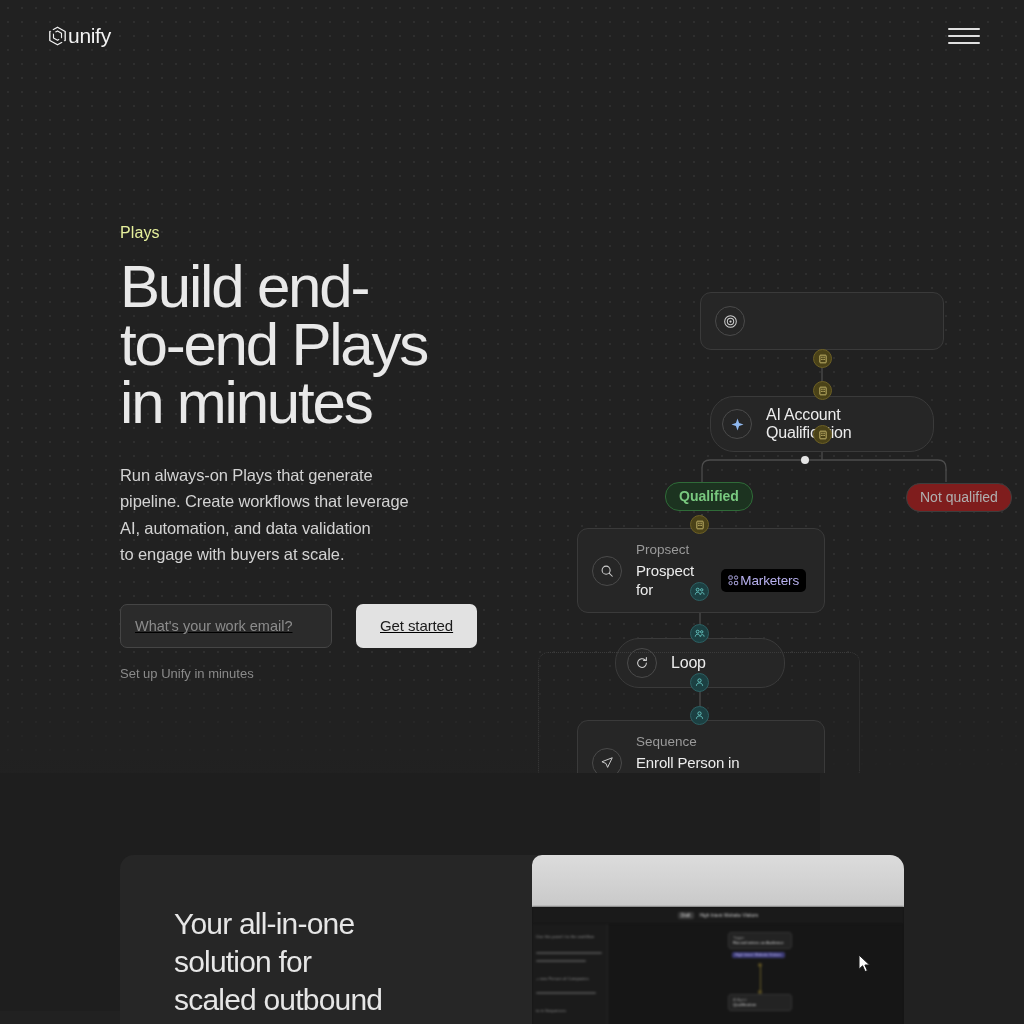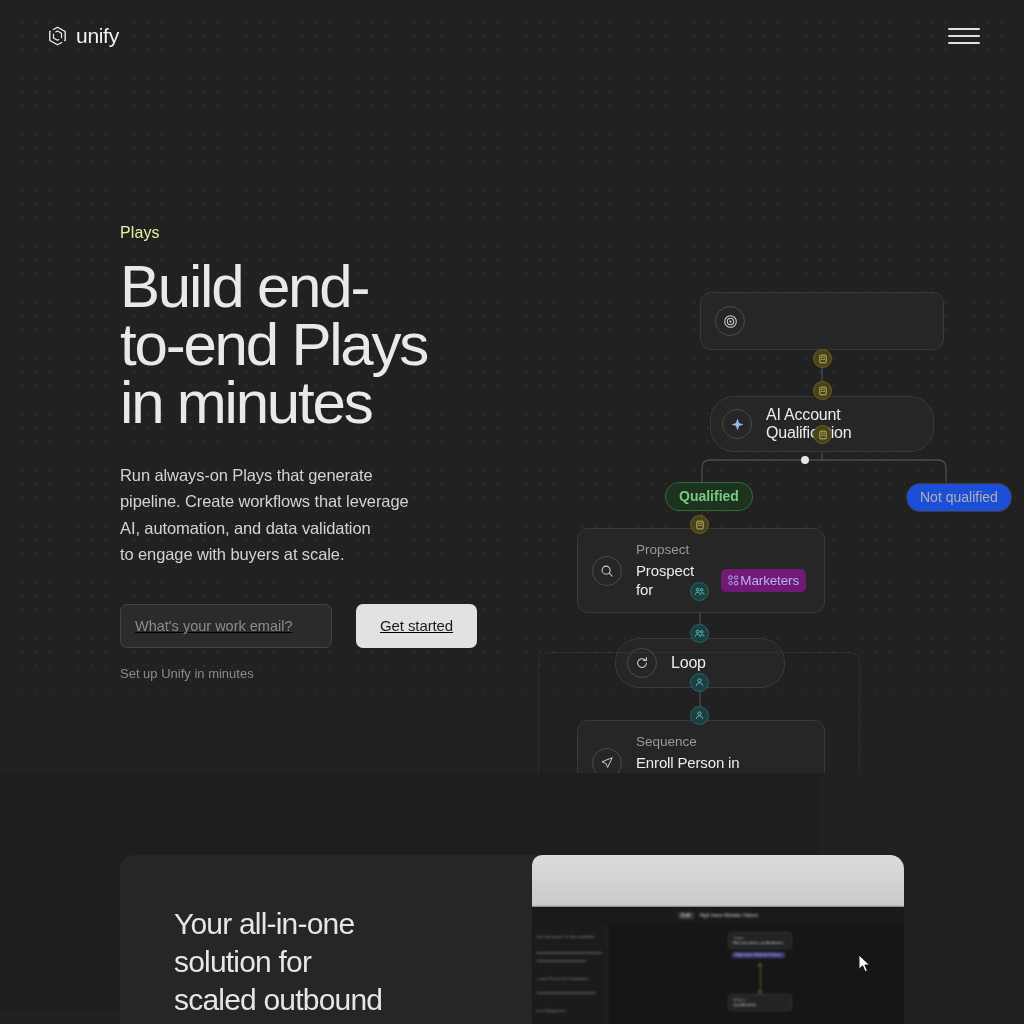--- a/index.html
+++ b/index.html
@@ -31,21 +31,21 @@
     background: linear-gradient(to bottom, rgba(33,33,33,0) 0%, rgba(33,33,33,0.55) 55%, rgba(33,33,33,0.95) 100%);
     pointer-events:none; z-index: 5;
   }
 
   
   .header {
     position: absolute; left: 0; top: 0; width: 1024px; height: 72px;
     display: flex; align-items: center; justify-content: space-between;
     padding: 0 44px 0 48px; z-index: 20;
   }
-  .brand { display: flex; align-items: center; gap: 9px; }
+  .brand { display: flex; align-items: center; gap: 1px; }
   .brand-mark { width: 19px; height: 20px; display:block; }
   .brand-name {
     color: #f2f2f2; font-size: 21px; letter-spacing: -0.3px; font-weight: 400;
   }
   .hamburger {
     width: 32px; height: 22px; display:flex; flex-direction:column;
     justify-content: space-between; align-items: stretch; cursor: pointer;
     padding: 3px 0;
   }
   .hamburger span { display:block; height: 2px; background:#e0e0e0; border-radius:1px; }
@@ -98,39 +98,39 @@
     display: flex; align-items: center; justify-content: center; flex: 0 0 30px;
     background: transparent;
   }
   .node-text { display: flex; flex-direction: column; gap: 3px; }
   .node-kicker { color: #9a9a9a; font-size: 13.5px; line-height: 16px; }
   .node-title { color: #ececec; font-size: 15px; line-height: 19px; letter-spacing: -0.15px; display:flex; align-items:center; gap:8px; }
   .node-title-single { color: #ececec; font-size: 16px; letter-spacing: -0.2px; }
 
   .chip {
     display: inline-flex; align-items: center; gap: 1px;
-    background: #701a75; border-radius: 5px; padding: 2px 7px;
+    background: #000000; border-radius: 5px; padding: 2px 7px;
     color: #b9b2f0; font-size: 13.5px;
   }
 
   
   .conn {
     position: absolute; width: 19px; height: 19px; border-radius: 50%;
     display: flex; align-items: center; justify-content: center; z-index: 12;
   }
   .conn.amber { background: #4a4218; border: 1px solid #6d6024; }
   .conn.teal  { background: #1c4042; border: 1px solid #2c6063; }
 
   
   .branch {
     position: absolute; border-radius: 14px; padding: 5px 13px;
     font-size: 14px; line-height: 17px; white-space: nowrap; z-index: 11;
   }
   .branch.yes { background: #1c3320; border: 1px solid #2f6b38; color: #79c97f; font-weight: bold; }
-  .branch.no  { background: #1d4ed8; border: 1px solid #3d3d3d; color: #b0b0b0; }
+  .branch.no  { background: #7f1d1d; border: 1px solid #3d3d3d; color: #b0b0b0; }
 
   .loop-box {
     position: absolute; border: 1.5px dotted #3b3b3b; border-radius: 10px; z-index: 2;
   }
   .branch-dot {
     position: absolute; width: 8px; height: 8px; border-radius: 50%;
     background: #e4e4e4; z-index: 13;
   }
 
   

